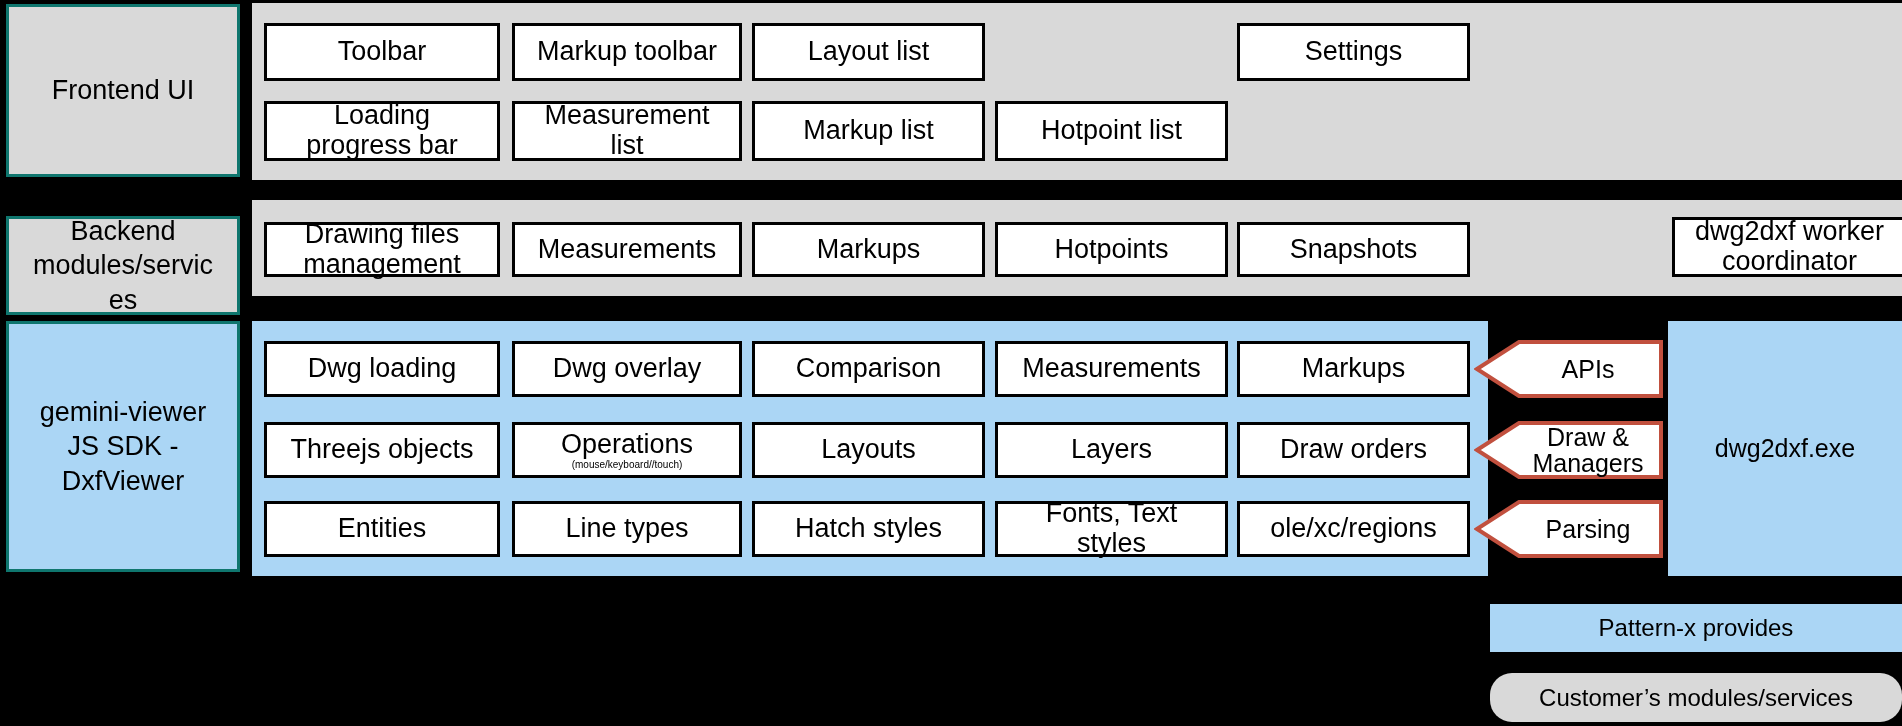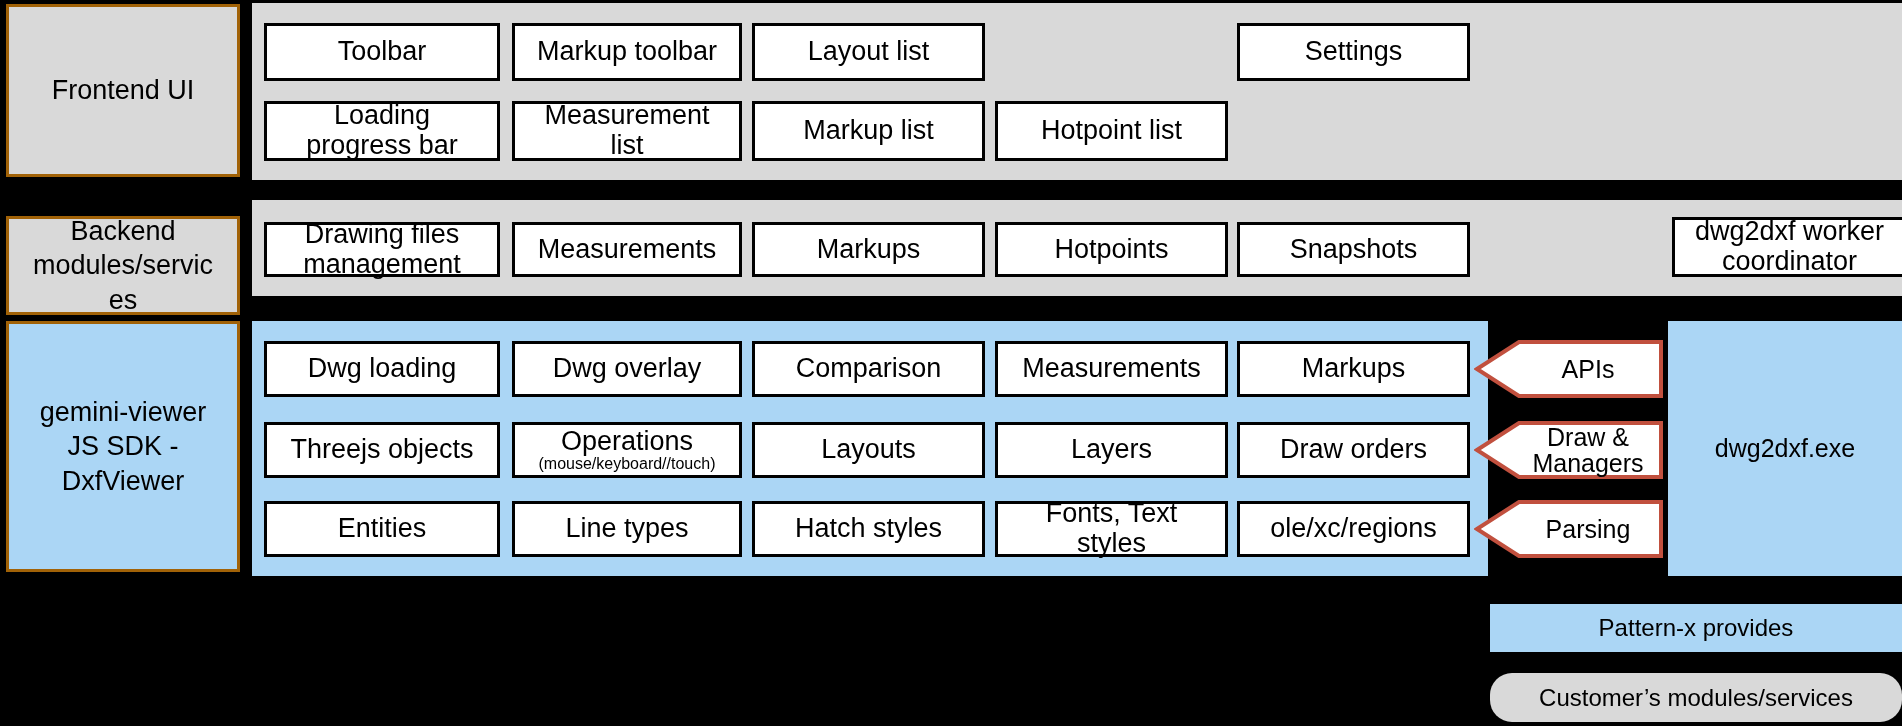--- a/index.html
+++ b/index.html
@@ -4,31 +4,31 @@
 <style>
   html,body{margin:0;padding:0;background:#000;}
   .canvas{
     position:relative;width:1902px;height:726px;background:var(--background,#000);
     font-family:"Liberation Sans",sans-serif;color:#000;overflow:hidden;
   }
   .abs{position:absolute;box-sizing:border-box;}
   .panel{background:var(--gray,#d9d9d9);}
   .panel.blue{background:var(--blue,#abd6f5);}
   .label-box{
-    border:3px solid #a16207;display:flex;align-items:center;justify-content:center;
+    border:3px solid #0f766e;display:flex;align-items:center;justify-content:center;
     text-align:center;font-size:27px;line-height:1.28;white-space:pre-line;
     background:var(--gray,#d9d9d9);
   }
   .label-box.blue{background:var(--blue,#abd6f5);}
   .wbox{
     background:#fff;border:3px solid #000;display:flex;flex-direction:column;
     align-items:center;justify-content:center;text-align:center;
     font-size:27px;line-height:1.1;white-space:pre-line;
   }
-  .wbox .sub{font-size:16px;line-height:1.05;white-space:nowrap;}
+  .wbox .sub{font-size:10px;line-height:1.05;white-space:nowrap;}
   .exe-box{
     background:var(--blue,#abd6f5);display:flex;align-items:center;justify-content:center;
     font-size:25px;text-align:center;
   }
   
   .c1{left:264px;width:236px}
   .c2{left:512px;width:230px}
   .c3{left:752px;width:233px}
   .c4{left:995px;width:233px}
   .c5{left:1237px;width:233px}

